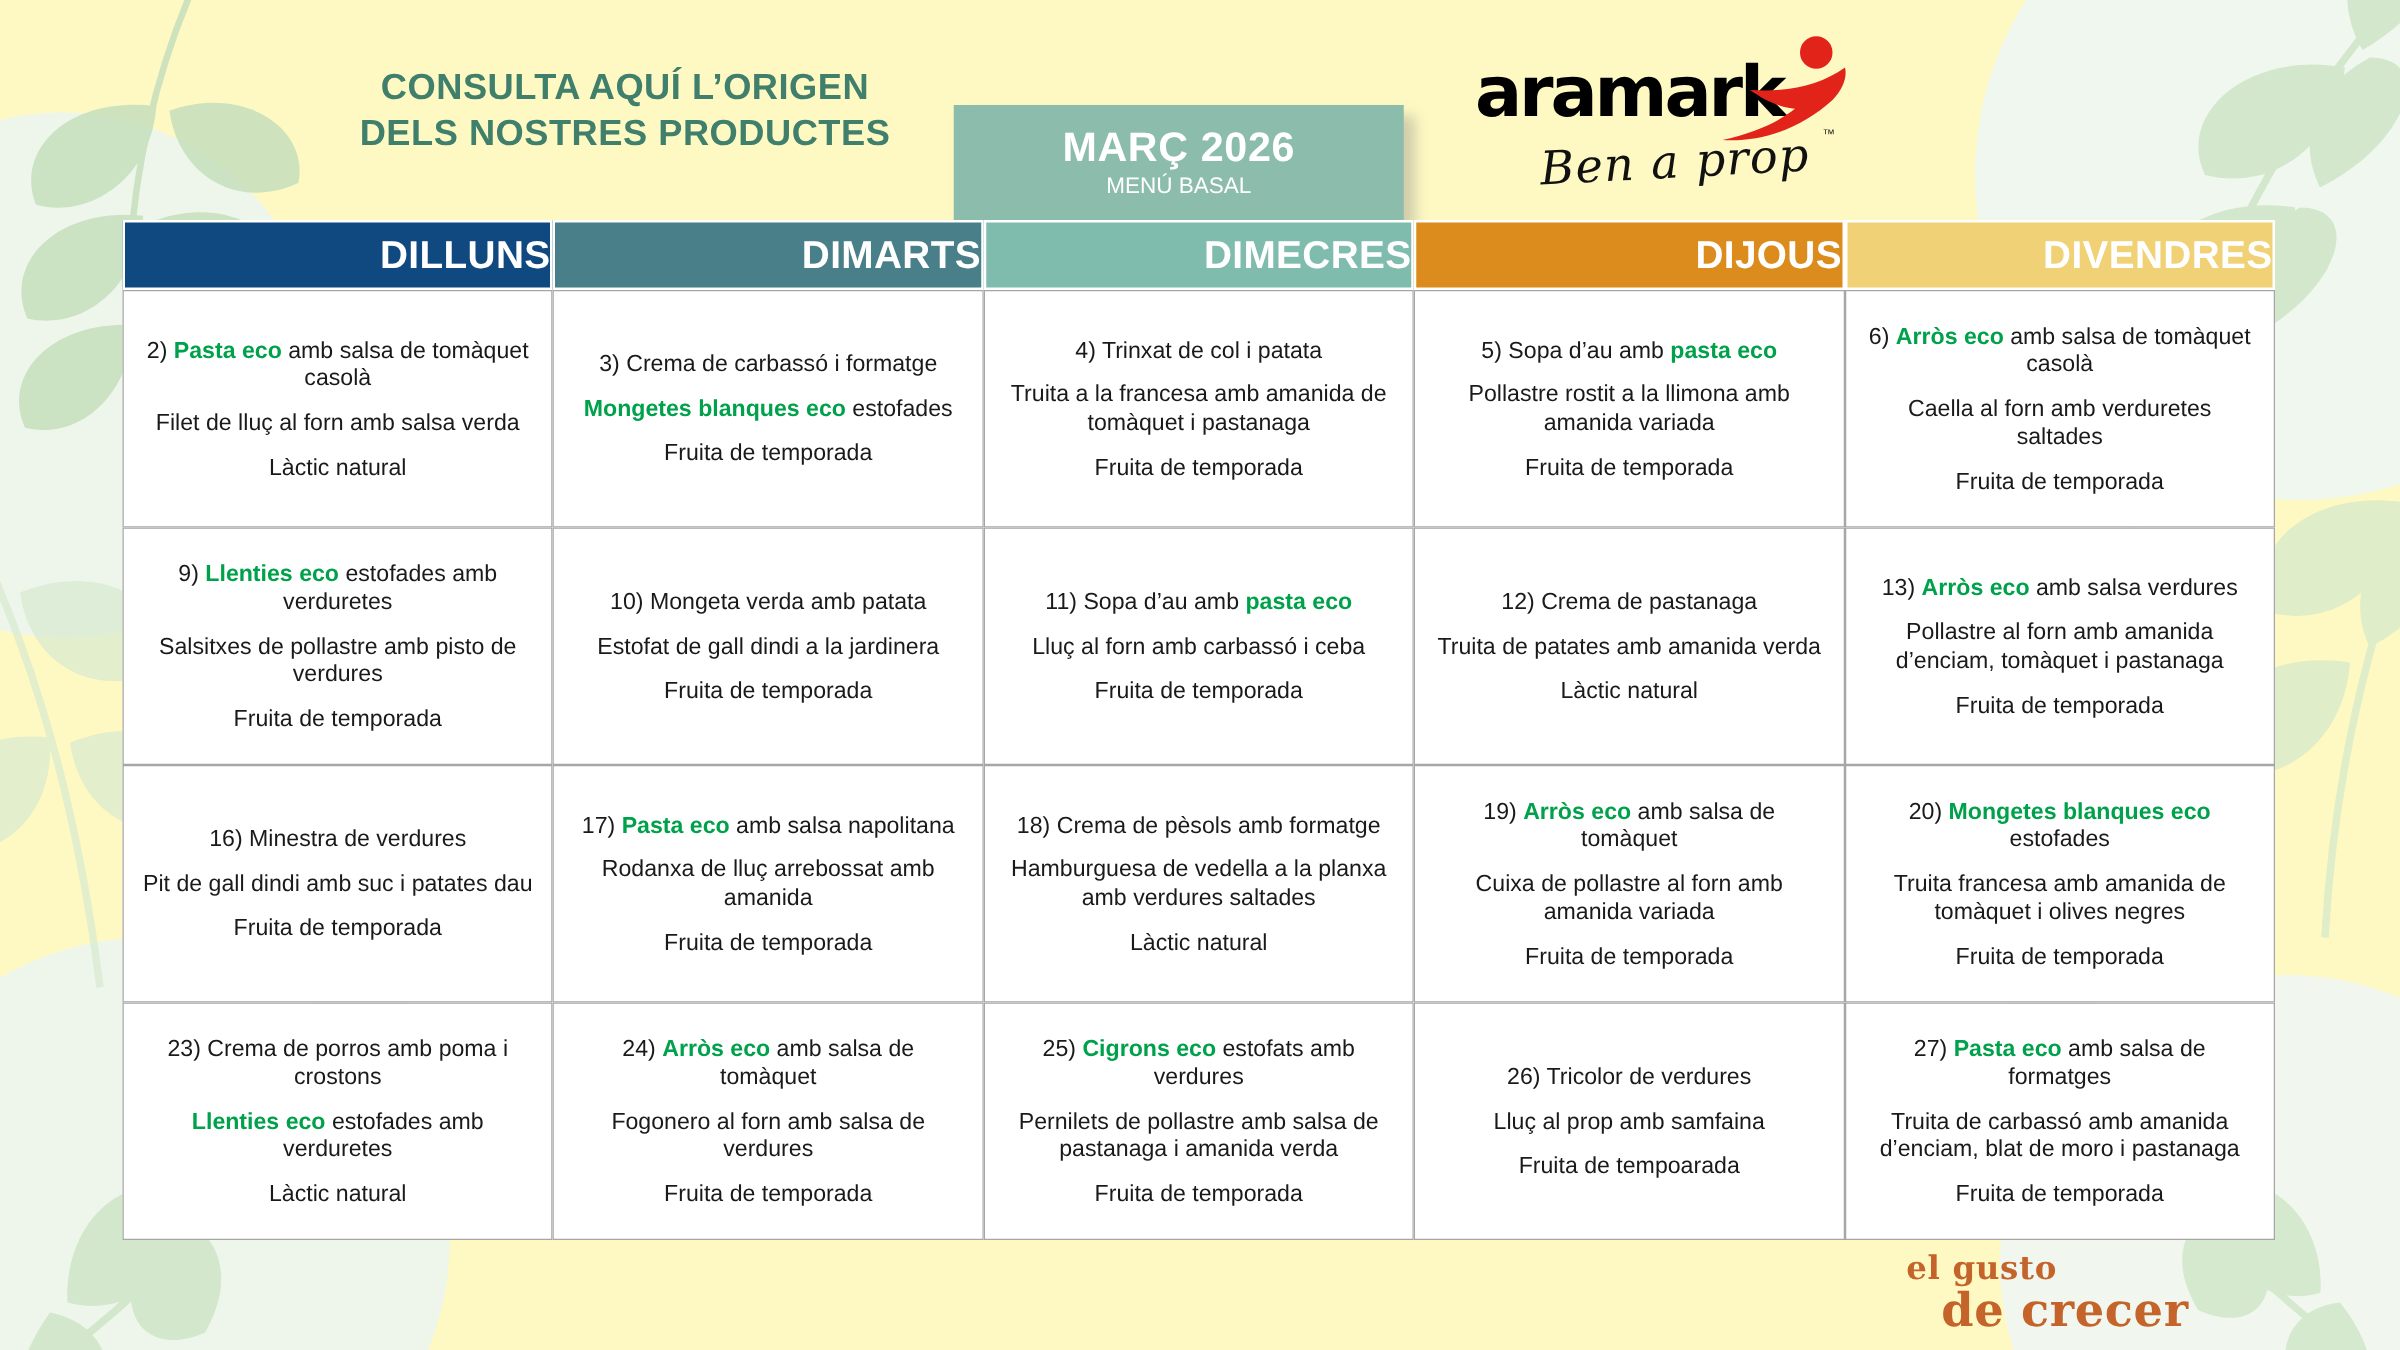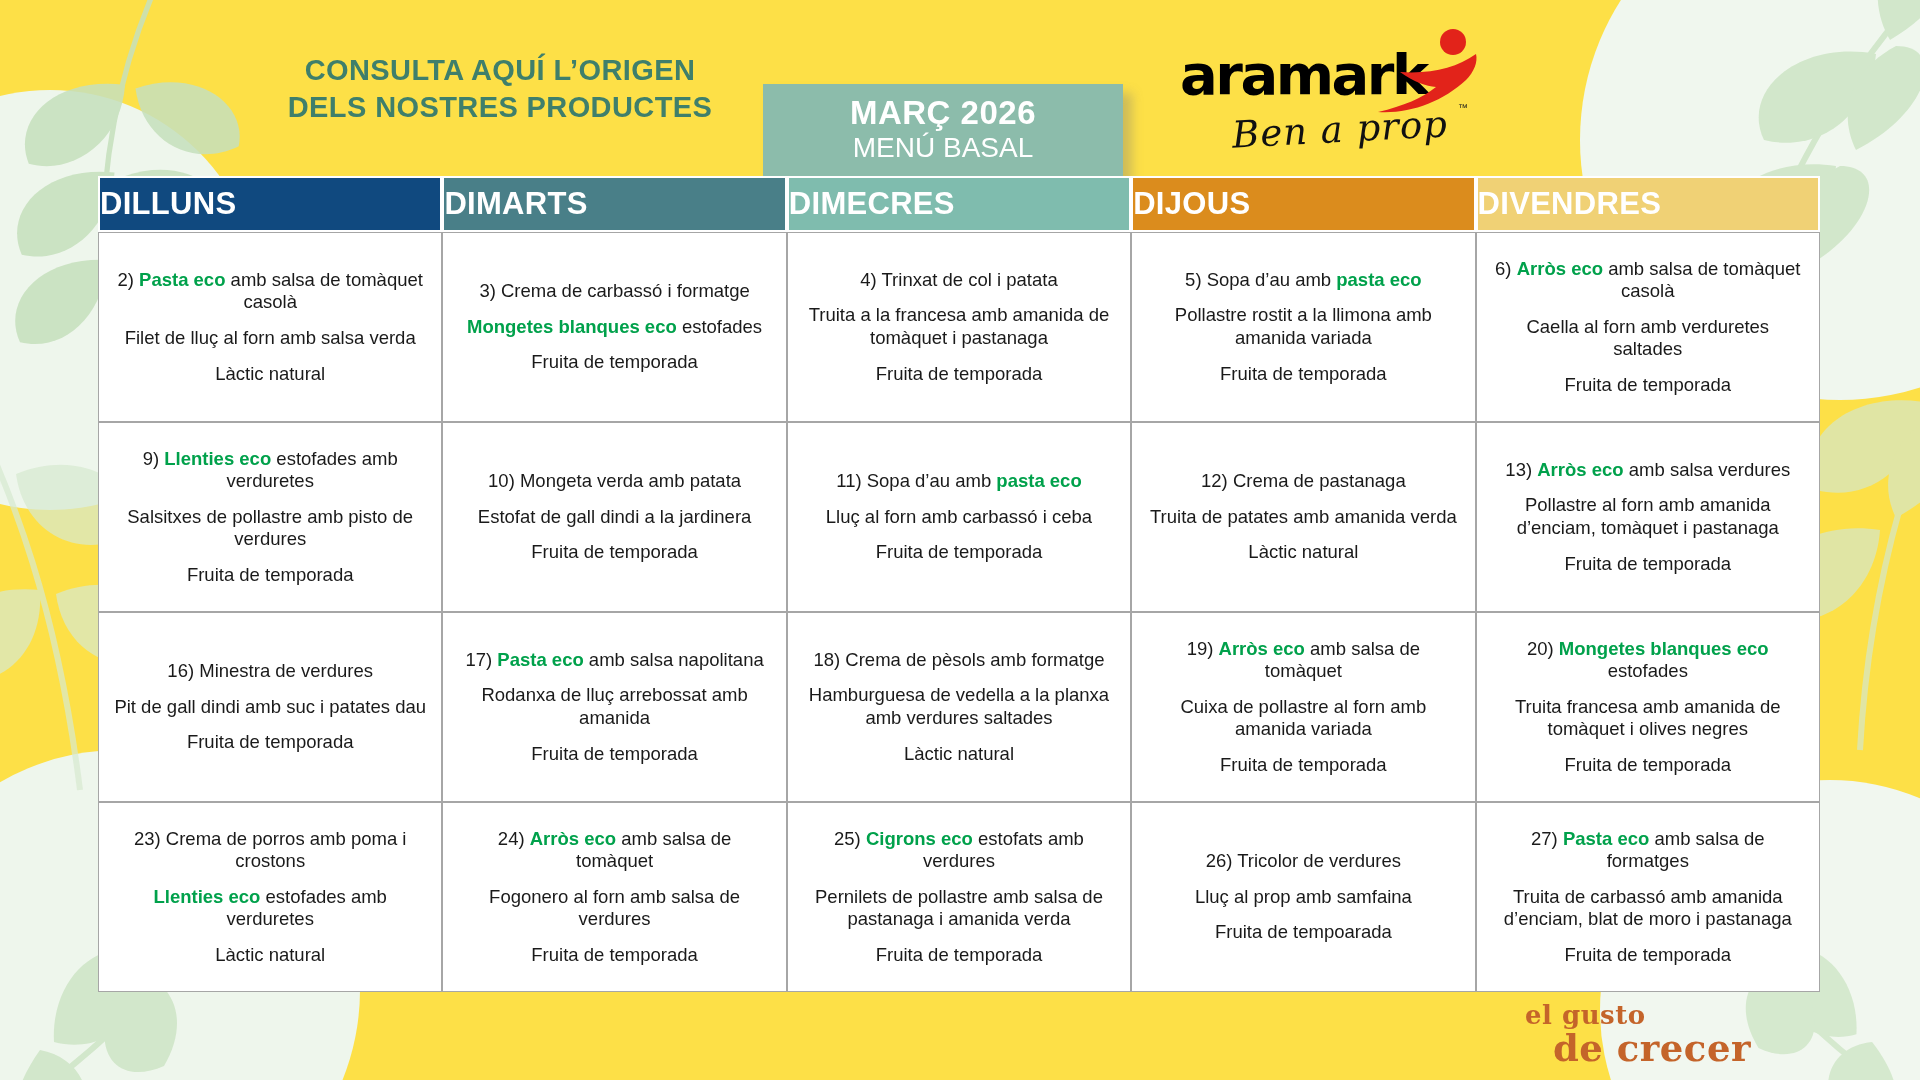--- a/index.html
+++ b/index.html
@@ -5,21 +5,21 @@
   * { box-sizing: border-box; margin: 0; padding: 0; }
   html, body {
     width: 1920px; height: 1080px;
     overflow: hidden;
     background: #ffffff;
     font-family: "Liberation Sans", sans-serif;
   }
   #page {
     position: relative;
     width: 1920px; height: 1080px;
-    background: #fde047;
+    background: #fef9c3;
     overflow: hidden;
   }
 
   
   .bg-layer { position: absolute; inset: 0; pointer-events: none; z-index: 0; }
   .bg-layer svg { position: absolute; }
 
   .leaf-tl { left: -30px;  top: -20px;  width: 380px;  height: 420px; }
   .leaf-tr { right: -60px; top: -70px;  width: 520px;  height: 560px; }
   .leaf-bl { left: -70px;  bottom: -90px; width: 520px; height: 520px; }
@@ -64,21 +64,21 @@
     color: #ffffff;
     margin-top: 48px;
   }
   .month-badge .m-title {
     font-size: 33px;
     font-weight: bold;
     letter-spacing: 0.5px;
     line-height: 1.05;
   }
   .month-badge .m-sub {
-    font-size: 28px;
+    font-size: 18px;
     font-weight: normal;
     line-height: 1.15;
     margin-top: 2px;
   }
 
   .aramark-logo {
     position: absolute;
     left: 1170px; top: 20px;
     width: 320px; height: 140px;
   }
@@ -113,21 +113,21 @@
     left: 98px; top: 176px;
     width: 1722px;
     z-index: 3;
     border-collapse: separate;
     border-spacing: 0;
   }
   .menu-table col { width: 20%; }
 
   .day-head {
     height: 56px;
-    text-align: left;
+    text-align: right;
     vertical-align: middle;
     color: #ffffff;
     font-size: 31px;
     font-weight: bold;
     letter-spacing: 0.3px;
     border: 2px solid #ffffff;
   }
   .dh-0 { background: #10497f; }
   .dh-1 { background: #497f88; }
   .dh-2 { background: #7fbcae; }

